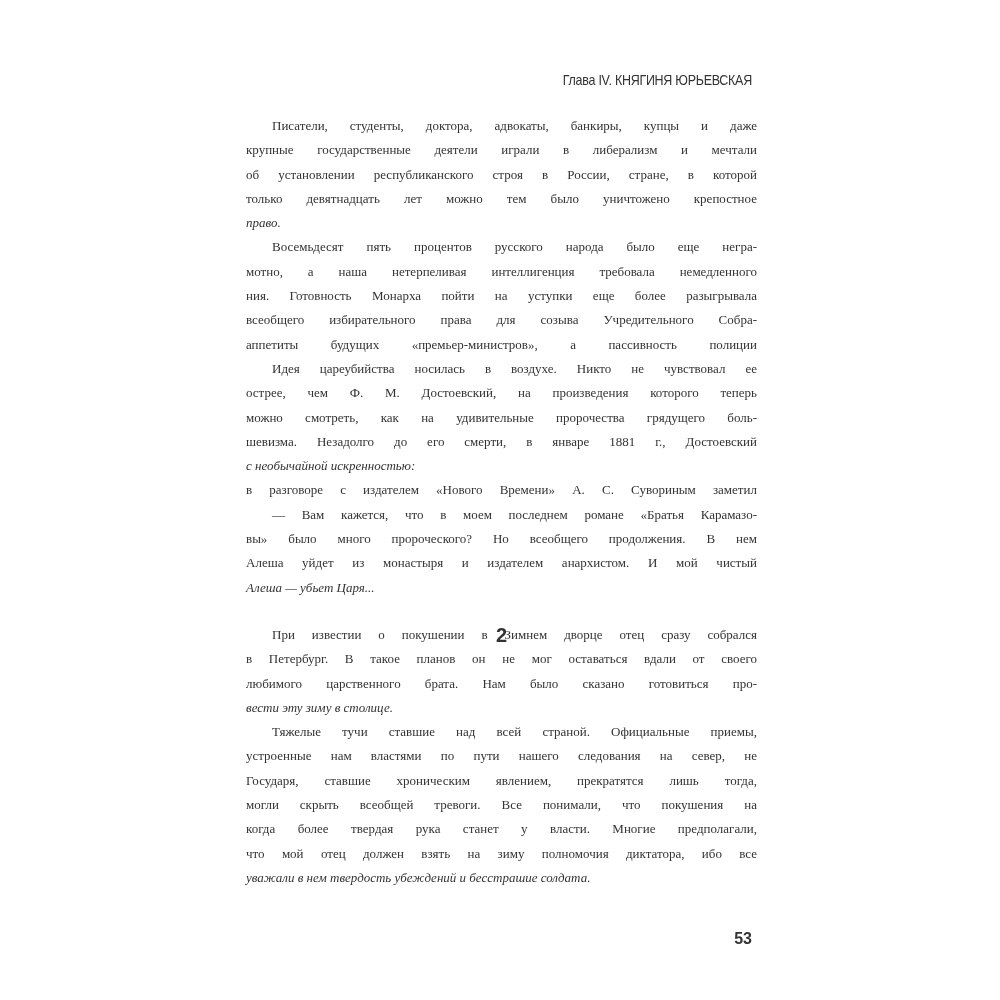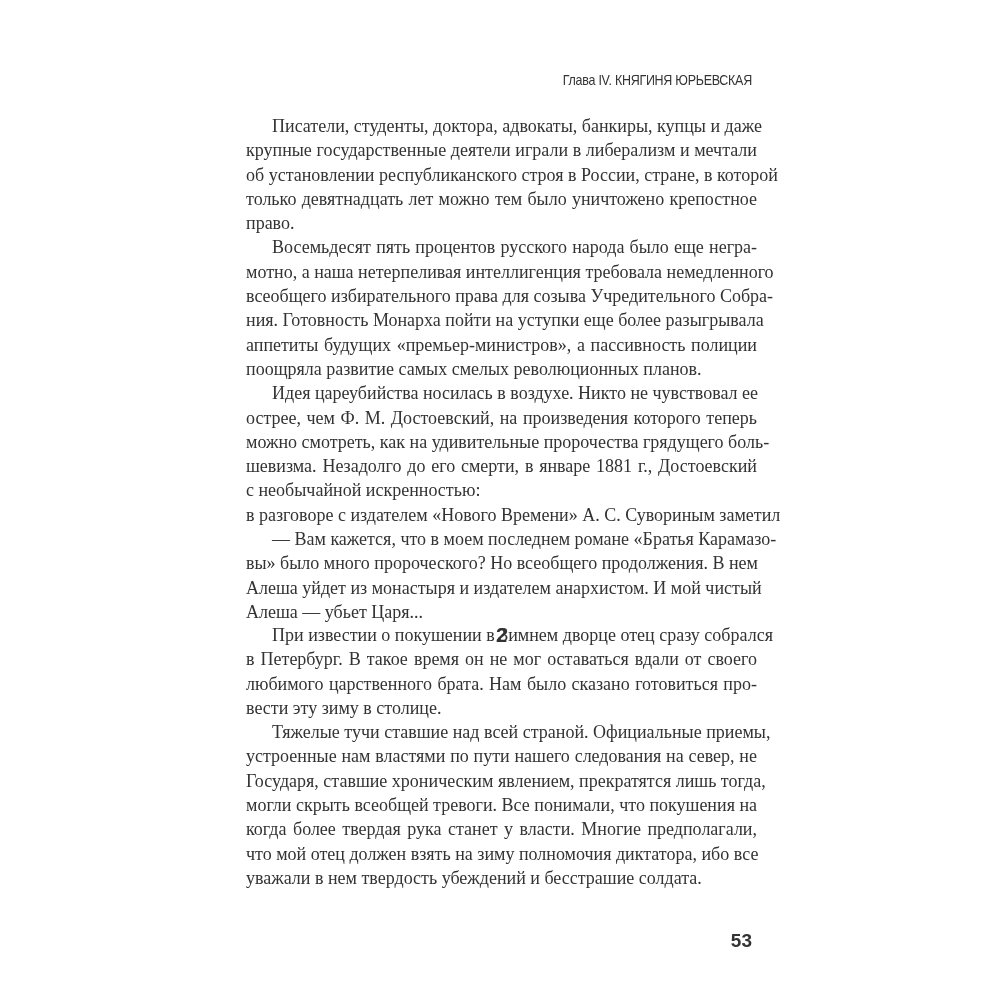--- a/index.html
+++ b/index.html
@@ -6,57 +6,56 @@
   body { width: 1000px; height: 1000px; position: relative; overflow: hidden; }
   .page { position: absolute; left: 0; top: 0; width: 996px; height: 1000px; background: #fff; }
   .running-head {
     position: absolute; right: 244px; top: 72px;
     font-family: "Liberation Sans", sans-serif; font-size: 14.5px; color: #333;
     letter-spacing: -0.3px; transform: scaleX(0.86); transform-origin: right center;
     white-space: nowrap;
   }
   .body-text {
     position: absolute; left: 246px; width: 511px; top: 114px;
-    font-family: "Liberation Serif", serif; font-size: 18px; line-height: 24.3px;
+    font-family: "Liberation Serif", serif; font-size: 13px; line-height: 24.3px;
     color: #333;
   }
   .line { display: block; white-space: nowrap; text-align: justify; text-align-last: justify; height: 24.3px; overflow: visible; }
-  .line.last { text-align-last: left; }
+  .line.last { text-align-last: left; font-style: italic; }
   .line.indent { padding-left: 26px; }
   .section-number {
     position: absolute; left: 246px; width: 511px; top: 624px; text-align: center;
     font-family: "Liberation Sans", sans-serif; font-weight: bold; font-size: 20px; color: #333;
   }
   .body-text.part2 { top: 623px; }
   .page-number {
     position: absolute; right: 244px; top: 930px;
-    font-family: "Liberation Sans", sans-serif; font-weight: bold; font-size: 19px; color: #333;
+    font-family: "Liberation Sans", sans-serif; font-weight: bold; font-size: 16px; color: #333;
   }
 </style>
 </head>
 <body>
 
 <div class="page">
   <div class="running-head">Глава IV. КНЯГИНЯ ЮРЬЕВСКАЯ</div>
 
   <div class="body-text part1" id="part1">
       <div>
         <span class="line indent">Писатели, студенты, доктора, адвокаты, банкиры, купцы и даже</span>
         <span class="line">крупные государственные деятели играли в либерализм и мечтали</span>
         <span class="line">об установлении республиканского строя в России, стране, в которой</span>
         <span class="line">только девятнадцать лет можно тем было уничтожено крепостное</span>
         <span class="line last">право.</span>
       </div>
       <div>
         <span class="line indent">Восемьдесят пять процентов русского народа было еще негра-</span>
         <span class="line">мотно, а наша нетерпеливая интеллигенция требовала немедленного</span>
+        <span class="line">ния. Готовность Монарха пойти на уступки еще более разыгрывала</span>
         <span class="line">всеобщего избирательного права для созыва Учредительного Собра-</span>
-        <span class="line">ния. Готовность Монарха пойти на уступки еще более разыгрывала</span>
         <span class="line">аппетиты будущих «премьер-министров», а пассивность полиции</span>
-        <span class="line last">поощряла развитие самых смелых революционных планов.</span>
       </div>
       <div>
         <span class="line indent">Идея цареубийства носилась в воздухе. Никто не чувствовал ее</span>
         <span class="line">острее, чем Ф. М. Достоевский, на произведения которого теперь</span>
         <span class="line">можно смотреть, как на удивительные пророчества грядущего боль-</span>
         <span class="line">шевизма. Незадолго до его смерти, в январе 1881 г., Достоевский</span>
         <span class="line last">с необычайной искренностью:</span>
         <span class="line">в разговоре с издателем «Нового Времени» А. С. Сувориным заметил</span>
       </div>
       <div>
@@ -65,21 +64,21 @@
         <span class="line">Алеша уйдет из монастыря и издателем анархистом. И мой чистый</span>
         <span class="line last">Алеша — убьет Царя...</span>
       </div>
     </div>
 
   <div class="section-number">2</div>
 
   <div class="body-text part2" id="part2">
       <div>
         <span class="line indent">При известии о покушении в Зимнем дворце отец сразу собрался</span>
-        <span class="line">в Петербург. В такое время он не мог оставаться вдали от своего</span>
+        <span class="line">в Петербург. В такое планов он не мог оставаться вдали от своего</span>
         <span class="line">любимого царственного брата. Нам было сказано готовиться про-</span>
         <span class="line last">вести эту зиму в столице.</span>
       </div>
       <div>
         <span class="line indent">Тяжелые тучи ставшие над всей страной. Официальные приемы,</span>
         <span class="line">устроенные нам властями по пути нашего следования на север, не</span>
         <span class="line">Государя, ставшие хроническим явлением, прекратятся лишь тогда,</span>
         <span class="line">могли скрыть всеобщей тревоги. Все понимали, что покушения на</span>
         <span class="line">когда более твердая рука станет у власти. Многие предполагали,</span>
         <span class="line">что мой отец должен взять на зиму полномочия диктатора, ибо все</span>

